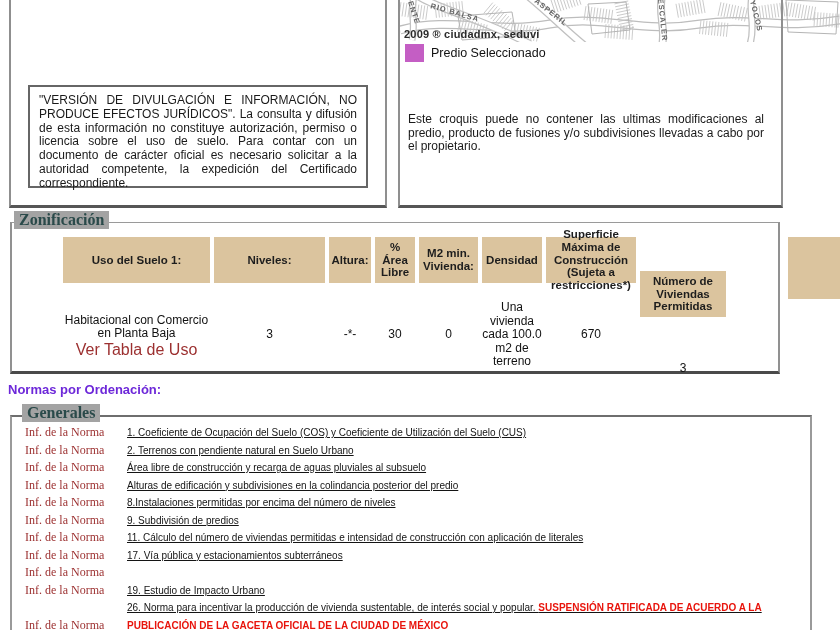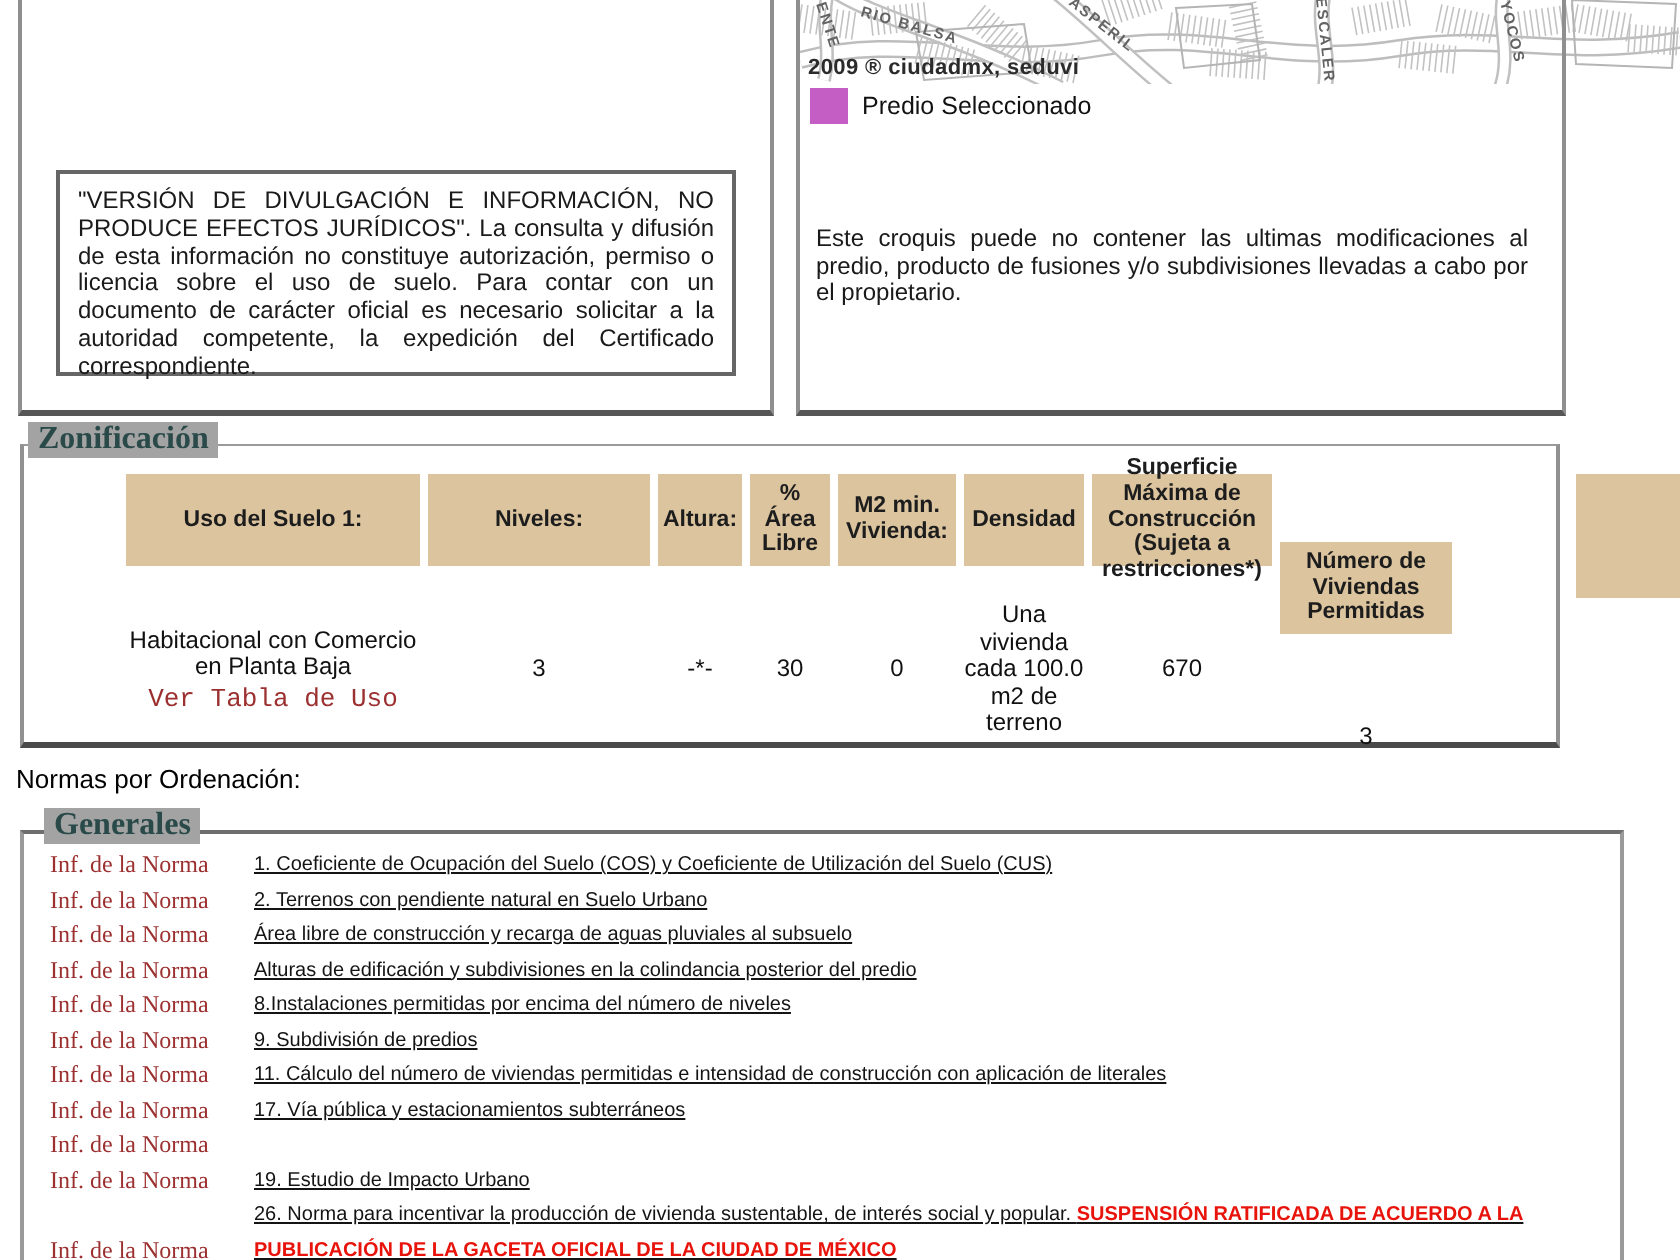--- a/index.html
+++ b/index.html
@@ -71,25 +71,25 @@
   .cut-cell{position:absolute;left:788px;top:237px;width:52px;height:62px;background:var(--tan);z-index:0;}
   .data-row{top:300px;}
   .dcell{
     height:70px;box-sizing:border-box;
     display:flex;flex-direction:column;align-items:center;justify-content:center;
     text-align:center;font-size:12px;color:#111;line-height:13.5px;
   }
   .c0{width:147px;} .c1{width:111px;} .c2{width:42px;} .c3{width:40px;}
   .c4{width:59px;} .c5{width:60px;} .c6{width:90px;} .c7{width:86px;margin-top:34px;}
   a.uso-link{
-    font-family:Liberation Mono, monospace;
-    color:var(--maroon);font-size:13px;margin-top:2px;text-decoration:none;cursor:pointer;
-  }
-  
-  .normas-title{position:absolute;left:8px;top:382px;font-size:13px;font-weight:normal;color:#000000;z-index:2;}
+    font-family:Liberation Sans, sans-serif;
+    color:var(--maroon);font-size:16px;margin-top:2px;text-decoration:none;cursor:pointer;
+  }
+  
+  .normas-title{position:absolute;left:8px;top:382px;font-size:13px;font-weight:bold;color:#6d28d9;z-index:2;}
   .nlist{position:absolute;left:25px;top:424px;z-index:2;}
   .nrow{display:grid;grid-template-columns:102px 664px;align-items:end;}
   .ninf{
     font-family:"Liberation Serif","DejaVu Serif",serif;
     font-size:12px;color:var(--maroon);line-height:17.5px;text-decoration:none;cursor:pointer;
   }
   .ntext{font-size:10px;color:#141414;line-height:17.5px;text-decoration:underline;}
   .ntext .red{color:var(--red);font-weight:bold;}
 </style>
 </head>

